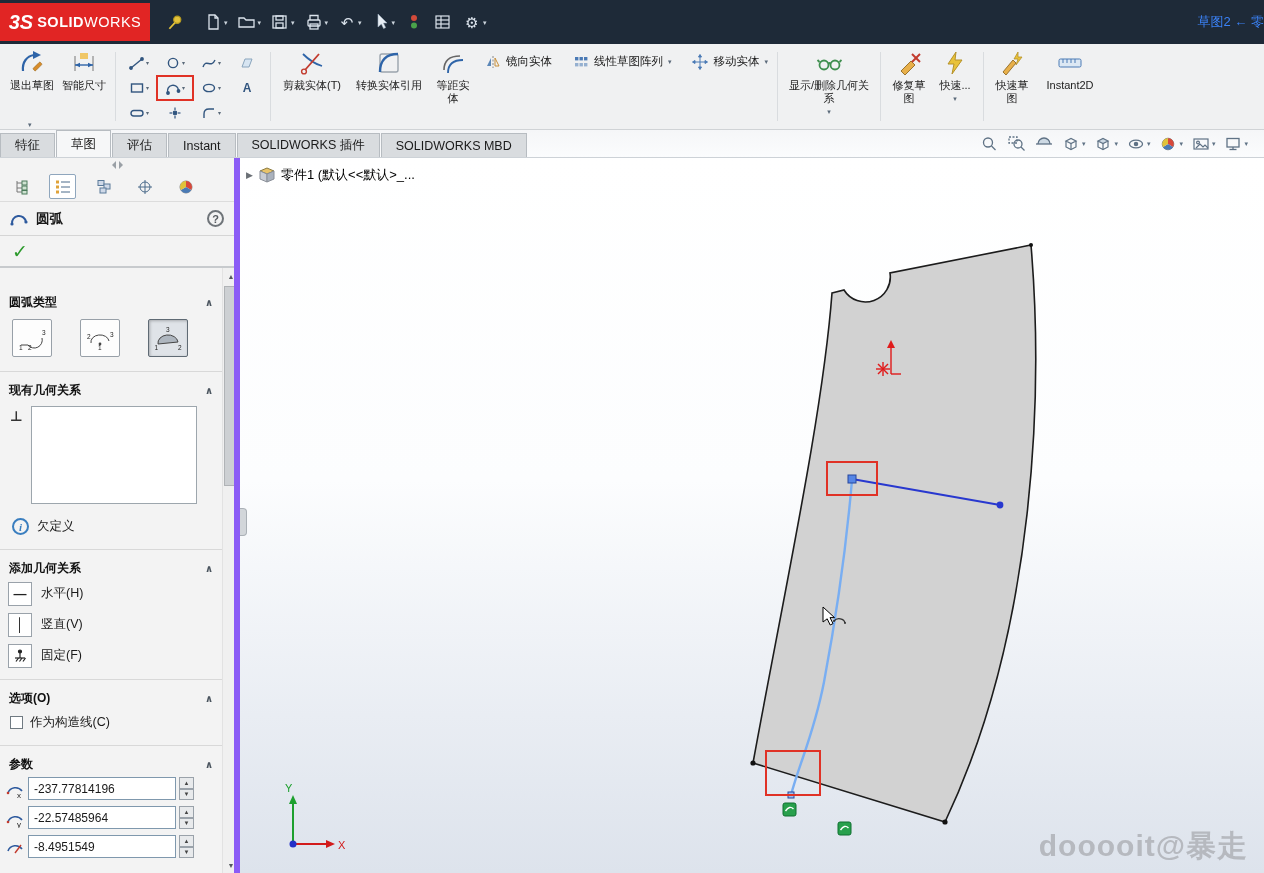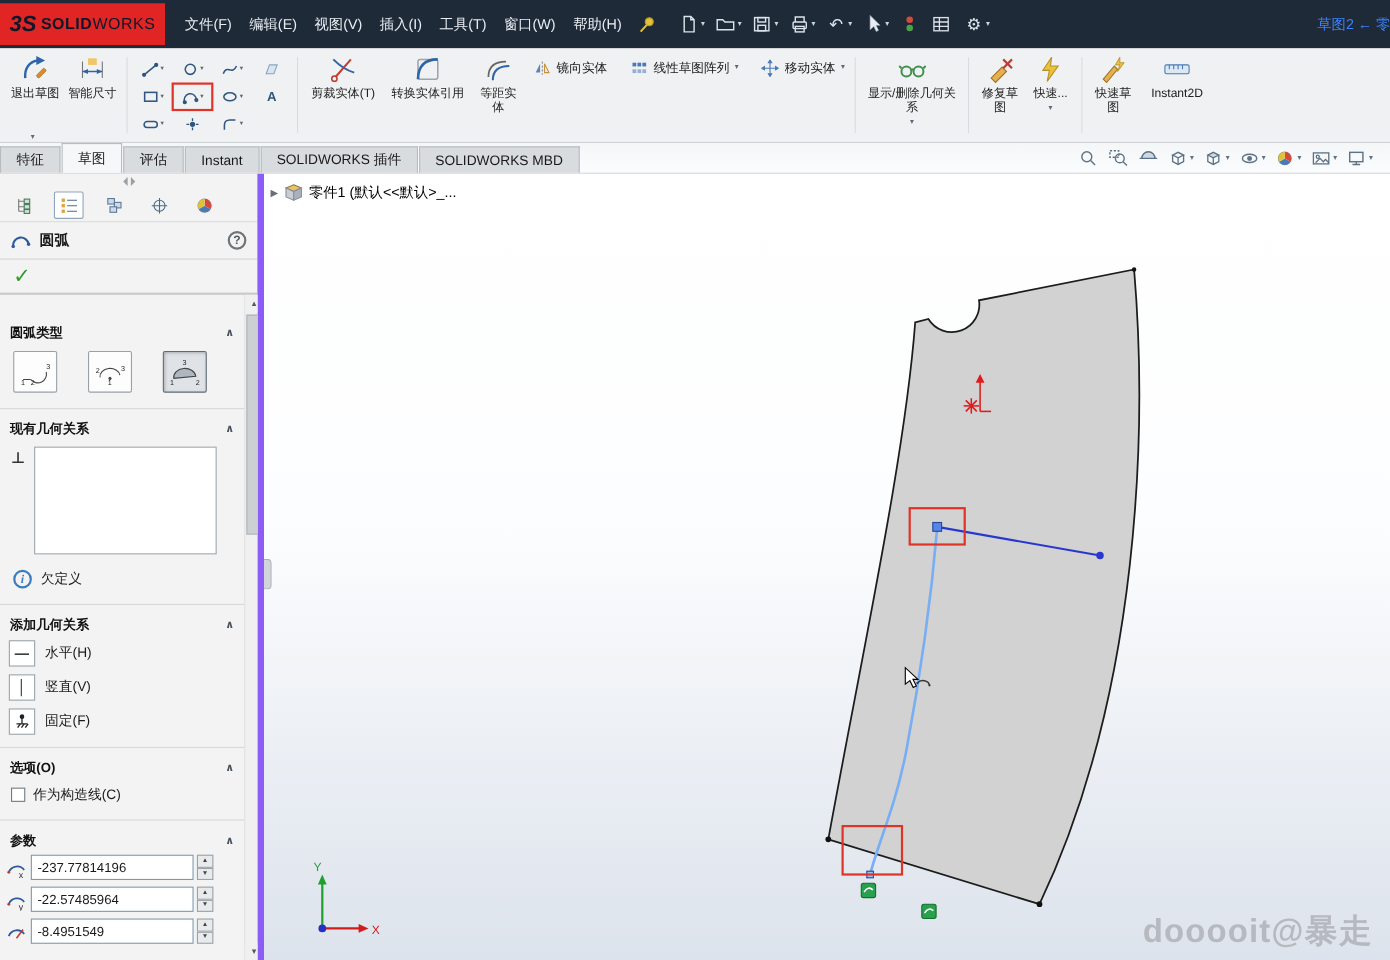--- a/index.html
+++ b/index.html
@@ -2,21 +2,21 @@
 <html><head>
 <meta charset="utf-8">
 <style>
 *{margin:0;padding:0;box-sizing:border-box}
 html,body{width:1264px;height:873px;overflow:hidden;font-family:"Liberation Sans","DejaVu Sans",sans-serif;background:#fff}
 body{position:relative;font-size:12px;color:#1a1a1a}
 svg{display:block}
 .crt{font-size:7px;line-height:1;color:#5a6a7a}
 
 .titlebar{position:absolute;left:0;top:0;width:1264px;height:44px;background:#1e2a38;display:flex;align-items:center;color:#e8edf3}
-.logo{flex:none;width:150px;height:38px;margin:3px 10px 3px 0;background:#e12524;display:flex;align-items:center;justify-content:center;color:#0f172a}
+.logo{flex:none;width:150px;height:38px;margin:3px 10px 3px 0;background:#e12524;display:flex;align-items:center;justify-content:center;color:#ffffff}
 .logo .ds{font-style:italic;font-weight:bold;font-size:20px;margin-right:4px}
 .logo .solid{font-weight:bold;font-size:14.5px;letter-spacing:.5px}
 .logo .works{font-weight:normal;font-size:14.5px;letter-spacing:.5px}
 .menus{display:flex;font-size:13px}
 .menu-item{padding:5px 8px;white-space:nowrap;cursor:default}
 .pin{margin-left:6px;width:18px;height:18px}
 .tb-icons{display:flex;align-items:center;margin-left:16px;gap:3px}
 .tbtn{display:flex;align-items:center;gap:1px;padding:2px 3px}
 .ticon{width:20px;height:18px;display:flex;align-items:center;justify-content:center}
 .tb-icons .crt{color:#cdd5dd}
@@ -98,29 +98,20 @@
 </style>
 </head>
 <body>
 
 <div class="titlebar">
   <div class="logo">
     <span class="ds">3S</span>
     <span class="solid">SOLID</span>
       <span class="works">WORKS</span>
   </div>
-  <div class="menus">
-    <span class="menu-item">文件(F)</span>
-    <span class="menu-item">编辑(E)</span>
-    <span class="menu-item">视图(V)</span>
-    <span class="menu-item">插入(I)</span>
-    <span class="menu-item">工具(T)</span>
-    <span class="menu-item">窗口(W)</span>
-    <span class="menu-item">帮助(H)</span>
-  </div>
   <span class="pin">
       <svg viewBox="0 0 16 16" width="18" height="18">
         <circle cx="10" cy="6" r="3.2" fill="#e3c23a" stroke="#b59a20"></circle>
         <line x1="8" y1="8.5" x2="3" y2="14" stroke="#e3c23a" stroke-width="1.6"></line>
       </svg>
     </span>
   <div class="tb-icons">
     <span class="tbtn">
         <span class="ticon">
           <svg viewBox="0 0 20 18" width="20" height="18" fill="none" stroke="#dbe3ec" stroke-width="1.3">

